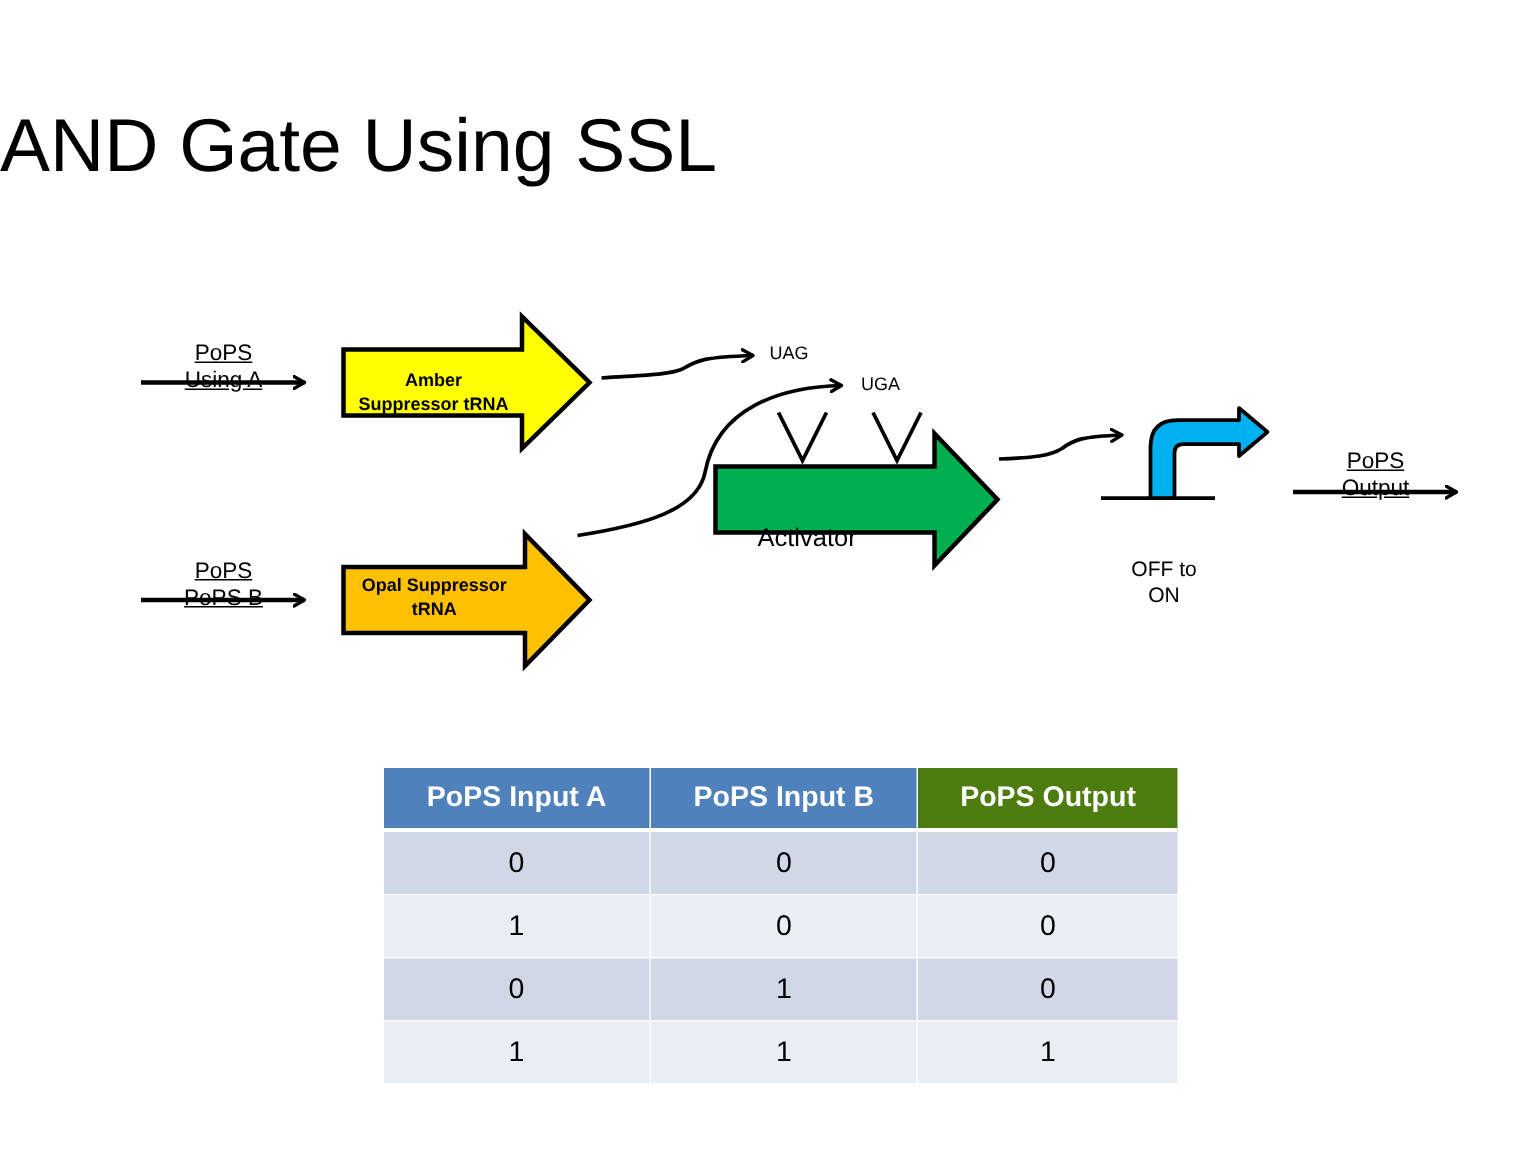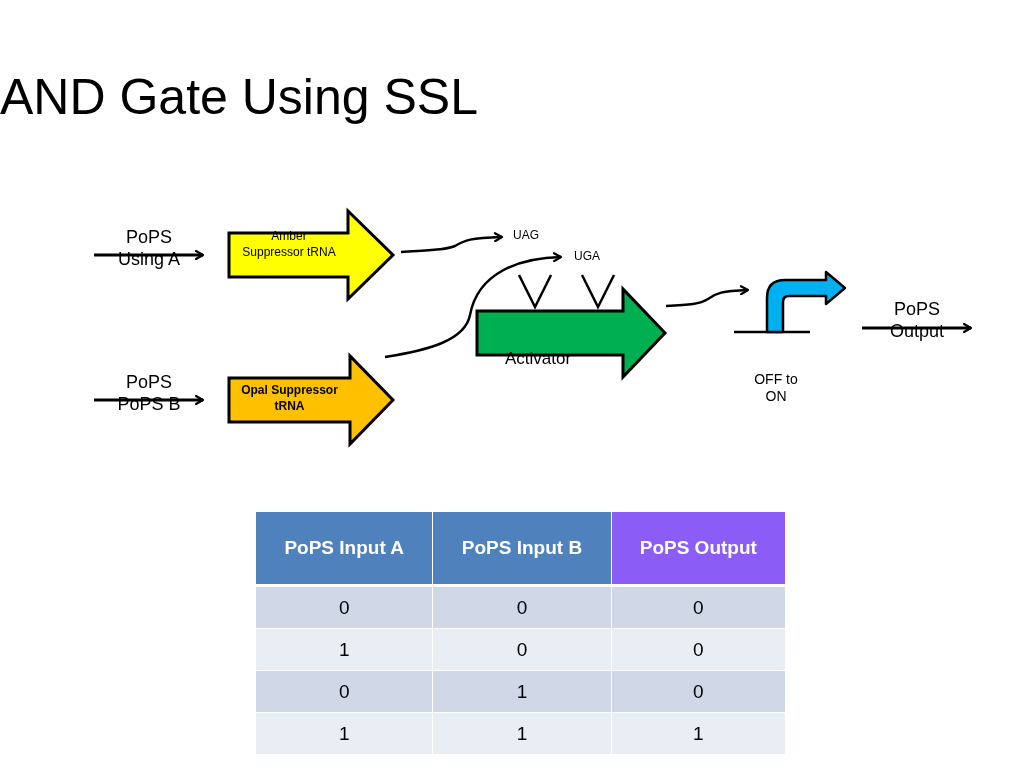--- a/index.html
+++ b/index.html
@@ -1,30 +1,30 @@
 <!DOCTYPE html>
 <html><head>
 <meta charset="utf-8">
 <style>
   html, body { margin: 0; padding: 0; background: #ffffff; }
   body { width: 1024px; height: 768px; position: relative; overflow: hidden;
          font-family: "Liberation Sans", "DejaVu Sans", sans-serif; color: #000; }
   .title { position: absolute; left: 0; top: 62px; width: 1024px; text-align: left;
            font-size: 50px; line-height: 70px; font-family: "Liberation Sans", sans-serif; }
   .lbl { position: absolute; text-align: center; line-height: 1.2; }
-  .lbl-io { font-size: 18px; width: 120px; }
+  .lbl-io { font-size: 15px; width: 120px; text-decoration: underline; }
   .lbl-box { font-size: 12px; line-height: 1.3; }
   .lbl-codon { font-size: 12px; }
   .lbl-act { font-size: 17px; }
   .lbl-prom { font-size: 14px; width: 80px; margin-top: 29px; }
   svg.diagram { position: absolute; left: 0; top: 0; }
   table.truth { position: absolute; left: 256px; top: 512px; width: 529px;
                 border-collapse: separate; border-spacing: 0; font-size: 19px; }
   table.truth th { background: #4F81BD; color: #ffffff; font-weight: bold; height: 40px;
-                   border-bottom: 3px solid #ffffff; border-right: 1px solid #ffffff; padding: 16px; }
+                   border-bottom: 3px solid #ffffff; border-right: 1px solid #ffffff; padding: 0; }
   table.truth td { text-align: center; height: 41px; border-right: 1px solid #ffffff;
                    border-bottom: 1px solid #ffffff; padding: 0; }
   table.truth th:last-child, table.truth td:last-child { border-right: none; }
   table.truth tr.odd td { background: #D0D8E8; }
   table.truth tr.even td { background: #E9EDF4; }
 </style>
 </head>
 <body>
 
 <div class="title">AND Gate Using SSL</div>
@@ -64,21 +64,21 @@
 
 <div class="lbl lbl-io" style="left:89px; top:227px;">
   <div>PoPS</div>
   <div>Using A</div>
 </div>
 <div class="lbl lbl-io" style="left:89px; top:372px;">
   <div>PoPS</div>
   <div>PoPS B</div>
 </div>
 
-<div class="lbl lbl-box" style="left:229px; top:229px; width:120px;">
+<div class="lbl lbl-box" style="left:229px; top:246px; width:120px;font-weight:bold;">
   <div>Amber</div>
   <div>Suppressor tRNA</div>
 </div>
 <div class="lbl lbl-box" style="left:229px; top:383px; width:121px;font-weight:bold;">
   <div>Opal Suppressor</div>
   <div>tRNA</div>
 </div>
 
 <div class="lbl lbl-codon" style="left:513px; top:228px;">UAG</div>
 <div class="lbl lbl-codon" style="left:574px; top:249px;">UGA</div>
@@ -93,21 +93,21 @@
 <div class="lbl lbl-io" style="left:857px; top:299px;">
   <div>PoPS</div>
   <div>Output</div>
 </div>
 
 <table class="truth">
   <thead>
     <tr>
       <th style="background: rgb(79, 129, 189);">PoPS Input A</th>
       <th style="background: rgb(79, 129, 189); margin-top: 20px;">PoPS Input B</th>
-      <th style="background: #8b5cf6;">PoPS Output</th>
+      <th style="background: #4d7c0f;">PoPS Output</th>
     </tr>
   </thead>
   <tbody>
     <tr class="odd">
       <td style="background: rgb(208, 216, 232);">0</td>
       <td style="background: rgb(208, 216, 232);">0</td>
       <td style="background: rgb(208, 216, 232);">0</td>
     </tr>
     <tr class="even">
       <td style="background: rgb(233, 237, 244);">1</td>

